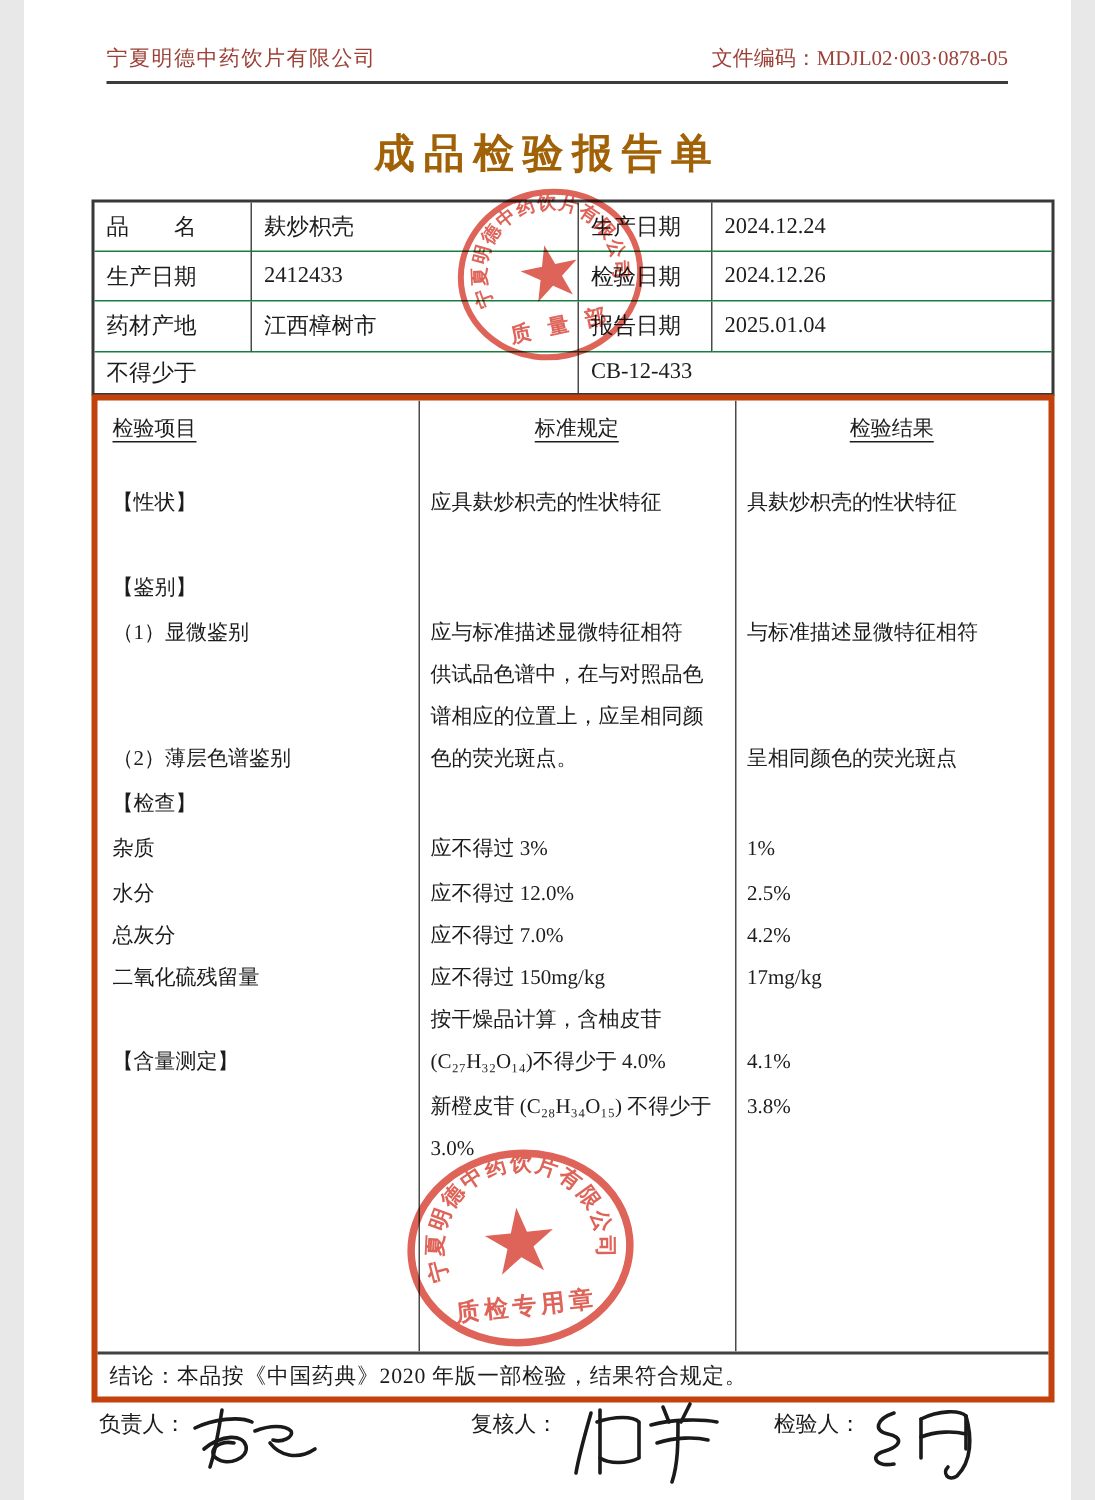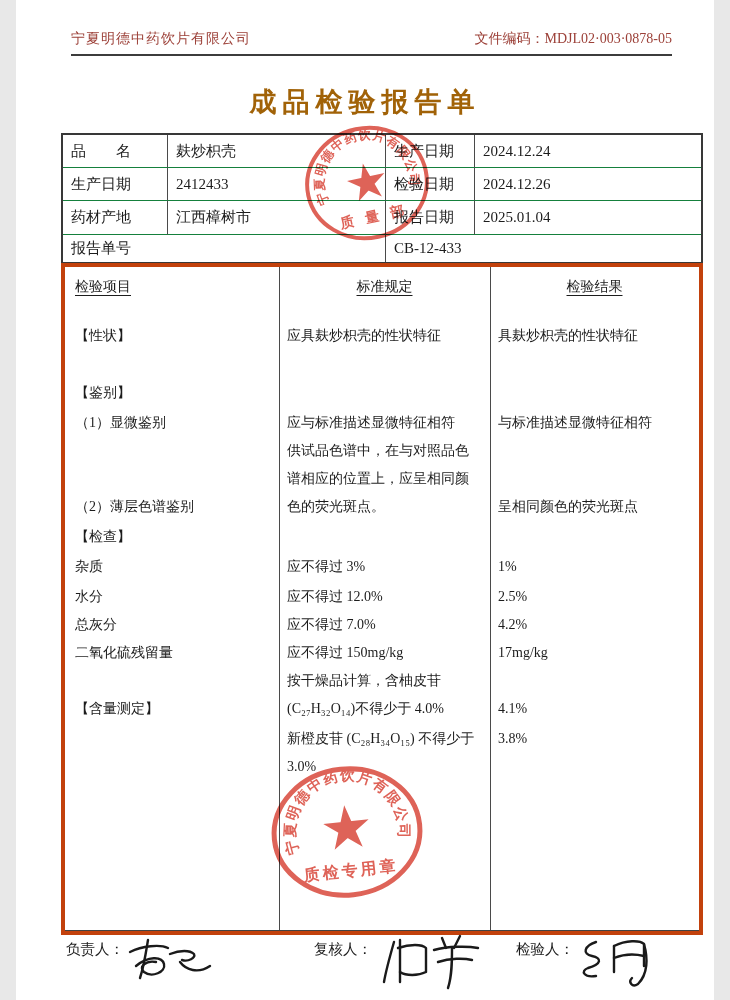--- a/index.html
+++ b/index.html
@@ -84,21 +84,21 @@
     <div class="cell">生产日期</div>
     <div class="cell">2412433</div>
     <div class="cell">检验日期</div>
     <div class="cell last-col">2024.12.26</div>
 
     <div class="cell">药材产地</div>
     <div class="cell">江西樟树市</div>
     <div class="cell">报告日期</div>
     <div class="cell last-col">2025.01.04</div>
 
-    <div class="cell span2 last-row">报告单号</div>
+    <div class="cell span2 last-row">不得少于</div>
     <div class="cell span2b last-row">CB-12-433</div>
   </div>
 
   <div class="main-table">
     <div class="mt-body">
       <div class="vline v1"></div>
       <div class="vline v2"></div>
 
       <div class="mrow head">
         <div class="c1">检验项目</div>
@@ -156,20 +156,21 @@
         <div class="c2">按干燥品计算，含柚皮苷(C₂₇H₃₂O₁₄)不得少于 4.0%</div>
         <div class="c3">4.1%</div>
       </div>
       <div class="mrow m2">
         <div class="c1"></div>
         <div class="c2">新橙皮苷 (C₂₈H₃₄O₁₅) 不得少于 3.0%</div>
         <div class="c3">3.8%</div>
       </div>
     </div>
 
+    <div class="mt-conclusion">结论：本品按《中国药典》2020 年版一部检验，结果符合规定。</div>
   </div>
 
   <div class="sig-row">
     <span class="sig-label l1">负责人：</span>
     <svg class="sig-svg s1" width="110" height="58" viewBox="0 0 110 58">
       <path d="M26 8 C24 20, 22 34, 18 46"></path>
       <path d="M8 20 C20 14, 38 12, 46 16"></path>
       <path d="M14 34 C26 24, 40 24, 42 32 C44 40, 30 46, 22 40 C16 35, 24 28, 34 30"></path>
       <path d="M48 22 C58 18, 68 18, 72 22 C74 26, 66 30, 60 28"></path>
       <path d="M58 30 C64 38, 76 42, 88 34"></path>

